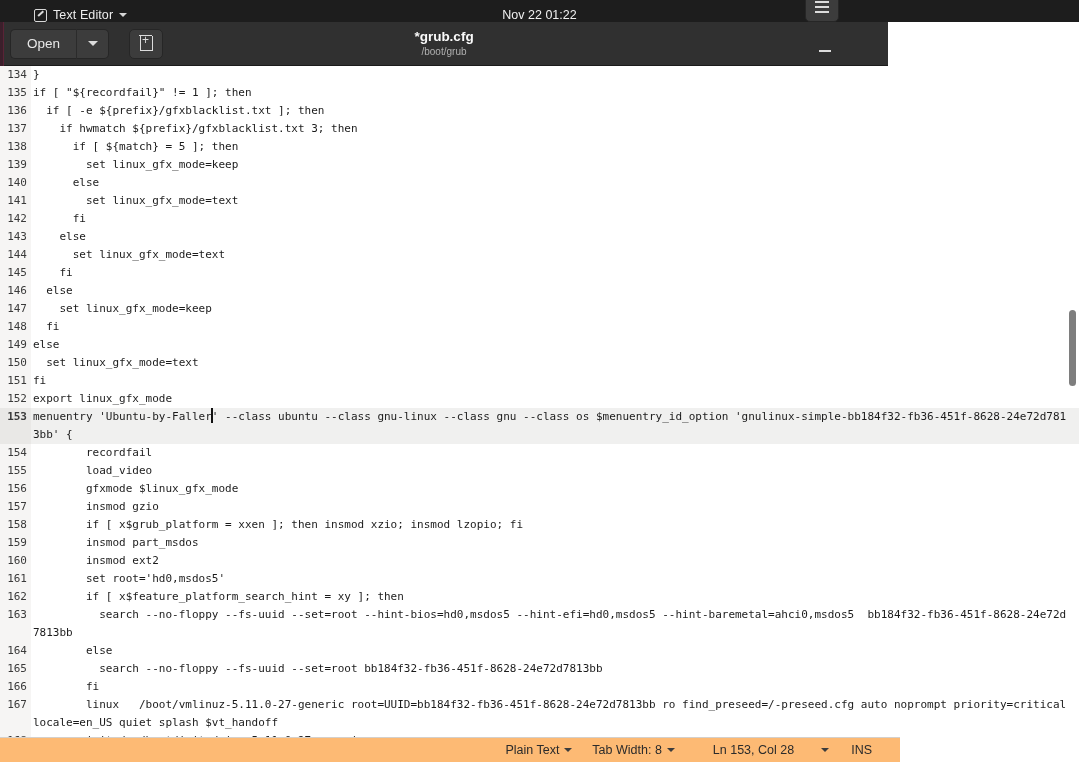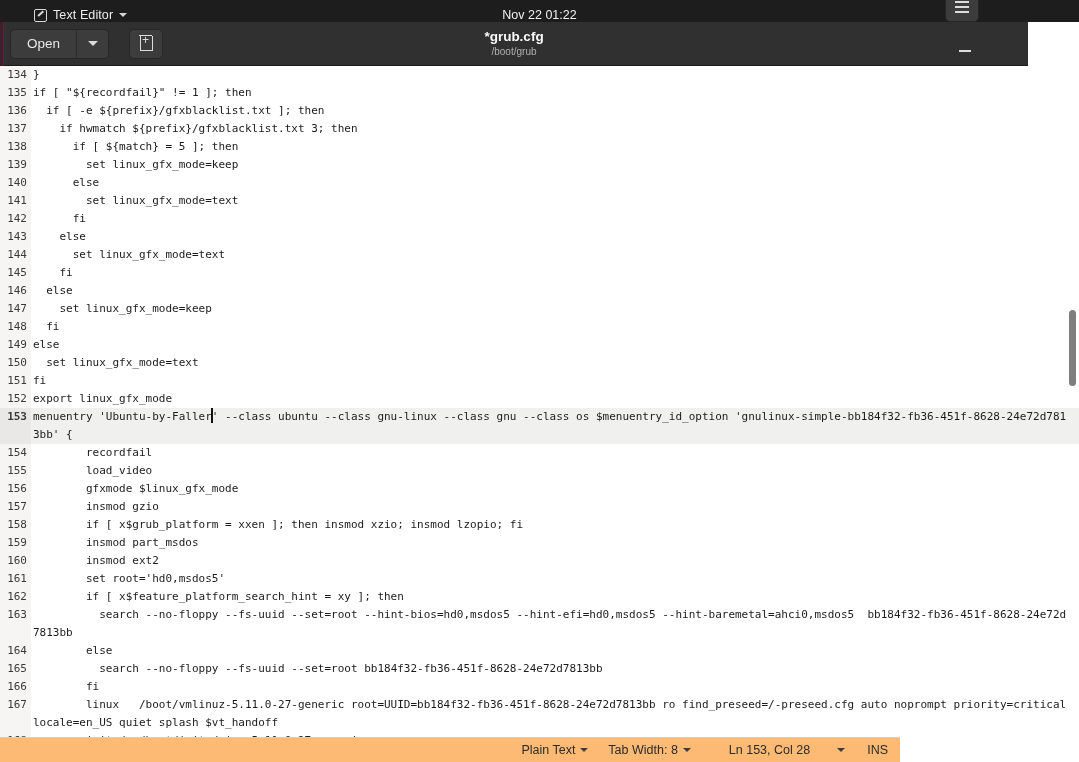--- a/index.html
+++ b/index.html
@@ -57,21 +57,21 @@
     position: absolute; left: 0; top: 22px;
     width: 4px; height: 44px;
     background: #3b1f2b;
     border-right: 1px solid #5a2336;
     z-index: 6;
   }
 
   
   #header-bar {
     position: absolute; top: 22px; left: 0;
-    width: 1028px; height: 44px;
+    width: 888px; height: 44px;
     background: #303030;
     display: flex; align-items: center;
     border-bottom: 1px solid #1b1b1b;
   }
   .hb-left { display: flex; align-items: center; margin-left: 10px; gap: 10px; }
   .btn-group { display: flex; }
   .hdr-btn {
     background: #3c3c3c;
     border: 1px solid #262626;
     color: #e8e8e8;
@@ -226,21 +226,21 @@
     margin-right: 0;
     padding: 0 10px;
     cursor: default;
   }
   .sb-caret {
     width: 0; height: 0;
     border-left: 4px solid transparent;
     border-right: 4px solid transparent;
     border-top: 4.5px solid #3c3c3c;
   }
-  .sb-ins { padding-right: 12px; padding-left: 12px; }
+  .sb-ins { padding-right: 28px; padding-left: 12px; }
   .sb-lncol { margin-left: 18px; }
 </style>
 </head>
 <body>
 
 <div id="top-panel">
   <div class="panel-left">
     <span class="app-icon"></span>
     <span class="app-name">Text Editor</span>
     <span class="caret-down"></span>

